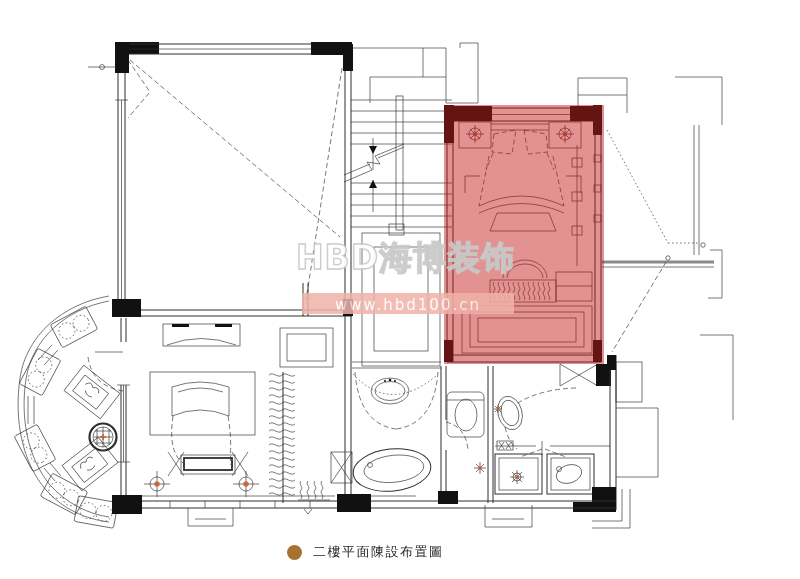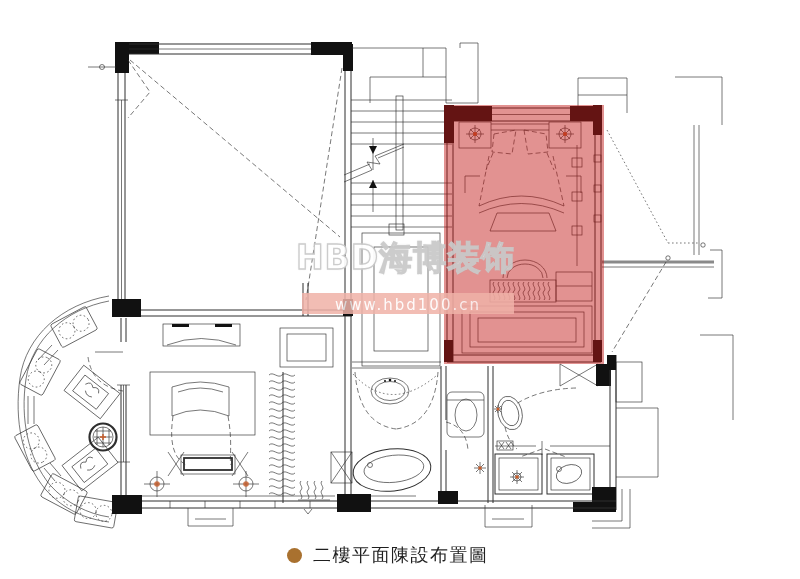--- a/index.html
+++ b/index.html
@@ -13,21 +13,21 @@
   .dt{stroke-dasharray:1.6 2.4;}
   .blk{fill:var(--wall,#111);stroke:none;}
   .wm-title{position:absolute;left:296px;top:236px;font-size:33px;font-weight:bold;letter-spacing:1px;
             color:var(--watermark_text,#fff);-webkit-text-stroke:1.3px var(--watermark_outline,#c9c9c9);
             text-shadow:0 0 2px rgba(170,170,170,.55);opacity:.93;white-space:nowrap;}
   .wm-band{position:absolute;left:302px;top:293px;width:212px;height:21px;background:var(--band,#f0b2a8);
            opacity:.85;display:flex;align-items:flex-end;justify-content:center;}
   .wm-url{font-size:15px;letter-spacing:2px;color:#fff;opacity:.95;white-space:nowrap;}
   .caption{position:absolute;left:287px;top:543px;display:flex;align-items:center;gap:11px;}
   .caption .dot{width:15px;height:15px;border-radius:50%;background:var(--bullet,#a9712f);}
-  .caption .txt{font-size:18px;letter-spacing:1.5px;color:var(--caption_text,#1f1f1f);white-space:nowrap;}
+  .caption .txt{font-size:13px;letter-spacing:1.5px;color:var(--caption_text,#1f1f1f);white-space:nowrap;}
 </style>
 </head>
 <body>
 
 <div class="stage">
 
 <svg width="800" height="579" viewBox="0 0 800 579">
   <defs>
     <path id="hgh" class="tn" d="M0,0 c4,-4 9,4 13,0 c4,-4 9,4 13,0"></path>
     <path id="hgv" class="tn" d="M0,0 c-3,3 3,6 0,9 c-3,3 3,6 0,9"></path>

